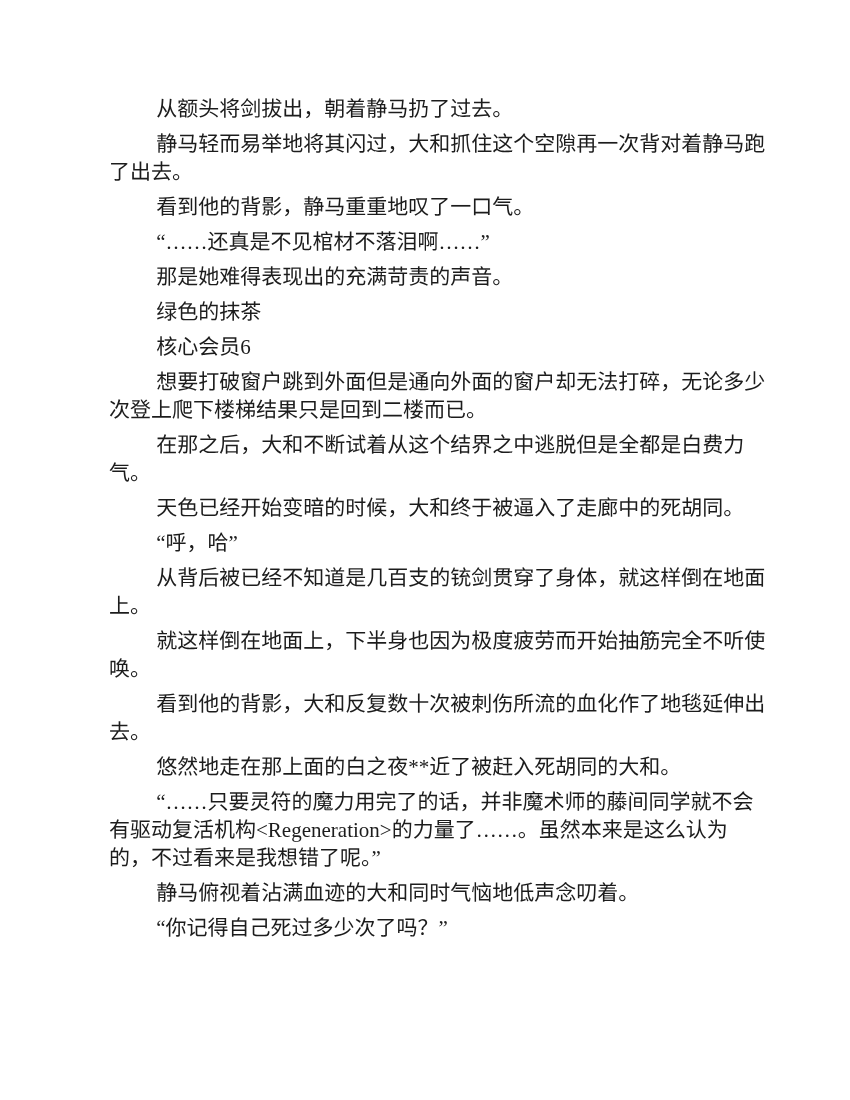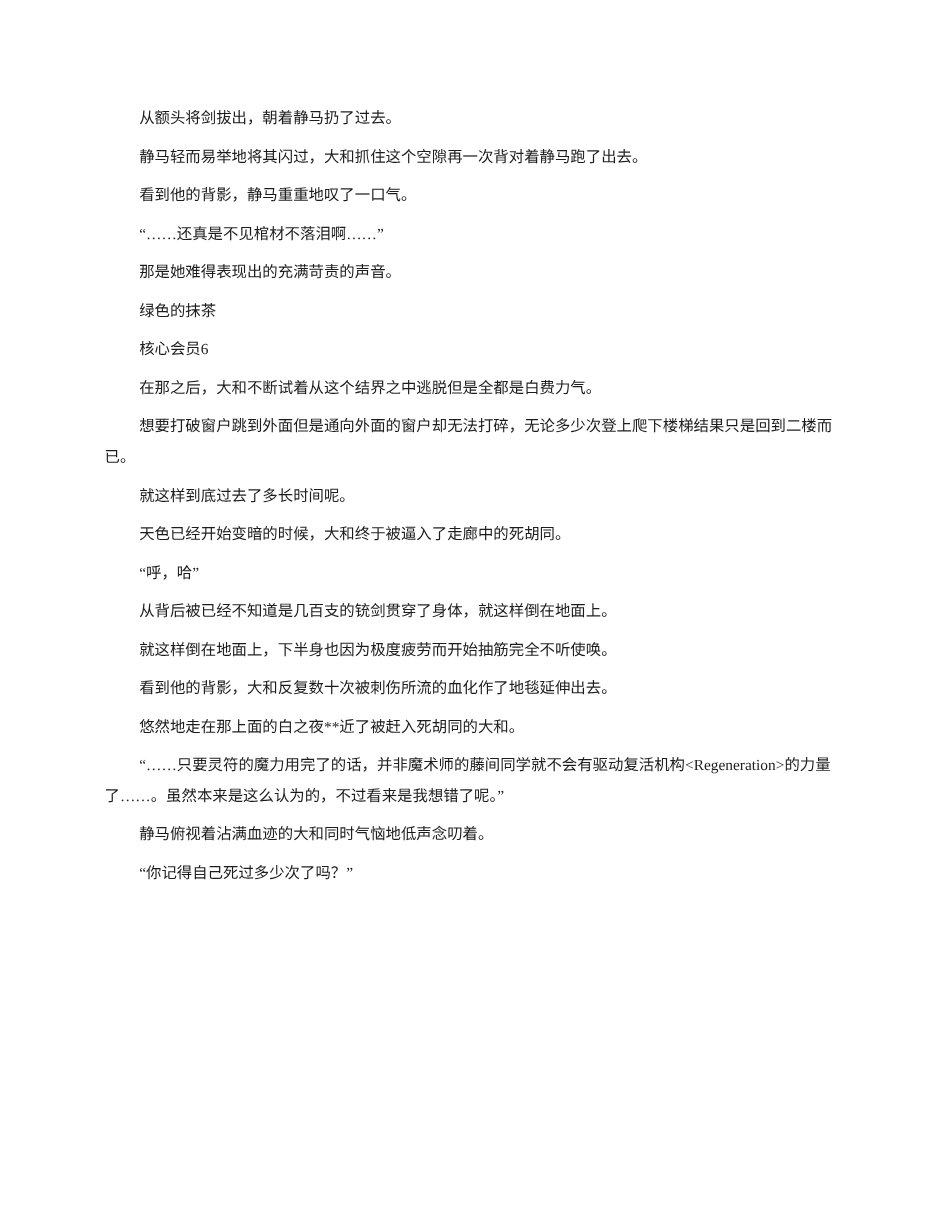--- a/index.html
+++ b/index.html
@@ -14,46 +14,45 @@
     position: relative;
   }
   .doc-page {
     box-sizing: border-box;
     width: 850px;
     height: 1100px;
     padding: 95px 84px 0 93px;
     background: #ffffff;
   }
   .doc-body p {
-    margin: 0 0 7px 2px;
+    margin: 0 0 7px 16px;
     padding: 0;
     text-indent: 2.25em;
     font-family: "Liberation Serif", "DejaVu Serif", serif;
-    font-size: 14px;
+    font-size: 21px;
     line-height: 28px;
     color: #1c1c1c;
     text-align: left;
     word-break: normal;
   }
 </style>
 </head>
 <body>
 
 <div class="doc-page">
   <div class="doc-body">
     <p>从额头将剑拔出，朝着静马扔了过去。</p>
     <p>静马轻而易举地将其闪过，大和抓住这个空隙再一次背对着静马跑了出去。</p>
     <p>看到他的背影，静马重重地叹了一口气。</p>
     <p>“……还真是不见棺材不落泪啊……”</p>
     <p>那是她难得表现出的充满苛责的声音。</p>
     <p>绿色的抹茶</p>
     <p>核心会员6</p>
+    <p>想要打破窗户跳到外面但是通向外面的窗户却无法打碎，无论多少次登上爬下楼梯结果只是回到二楼而已。</p>
     <p>在那之后，大和不断试着从这个结界之中逃脱但是全都是白费力气。</p>
-    <p>想要打破窗户跳到外面但是通向外面的窗户却无法打碎，无论多少次登上爬下楼梯结果只是回到二楼而已。</p>
-    <p>就这样到底过去了多长时间呢。</p>
     <p>天色已经开始变暗的时候，大和终于被逼入了走廊中的死胡同。</p>
     <p>“呼，哈”</p>
     <p>从背后被已经不知道是几百支的铳剑贯穿了身体，就这样倒在地面上。</p>
     <p>就这样倒在地面上，下半身也因为极度疲劳而开始抽筋完全不听使唤。</p>
     <p>看到他的背影，大和反复数十次被刺伤所流的血化作了地毯延伸出去。</p>
     <p>悠然地走在那上面的白之夜**近了被赶入死胡同的大和。</p>
     <p>“……只要灵符的魔力用完了的话，并非魔术师的藤间同学就不会有驱动复活机构&lt;Regeneration&gt;的力量了……。虽然本来是这么认为的，不过看来是我想错了呢。”</p>
     <p>静马俯视着沾满血迹的大和同时气恼地低声念叨着。</p>
     <p>“你记得自己死过多少次了吗？”</p>
   </div>

